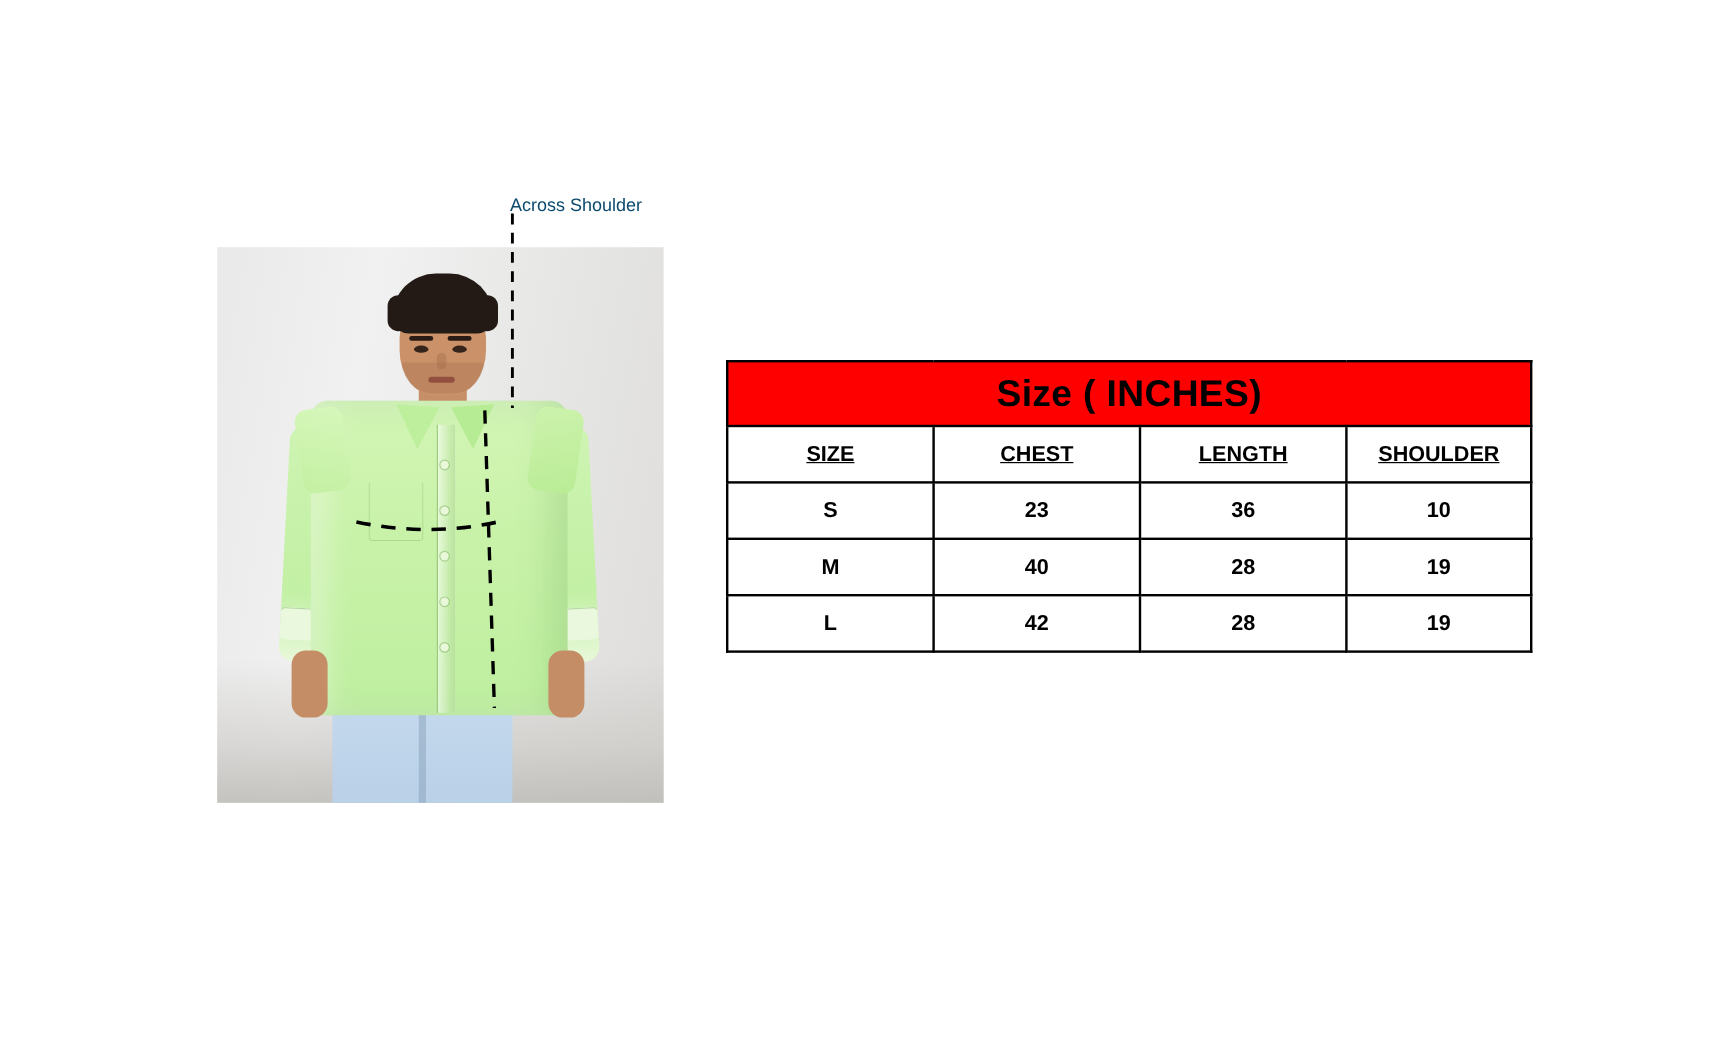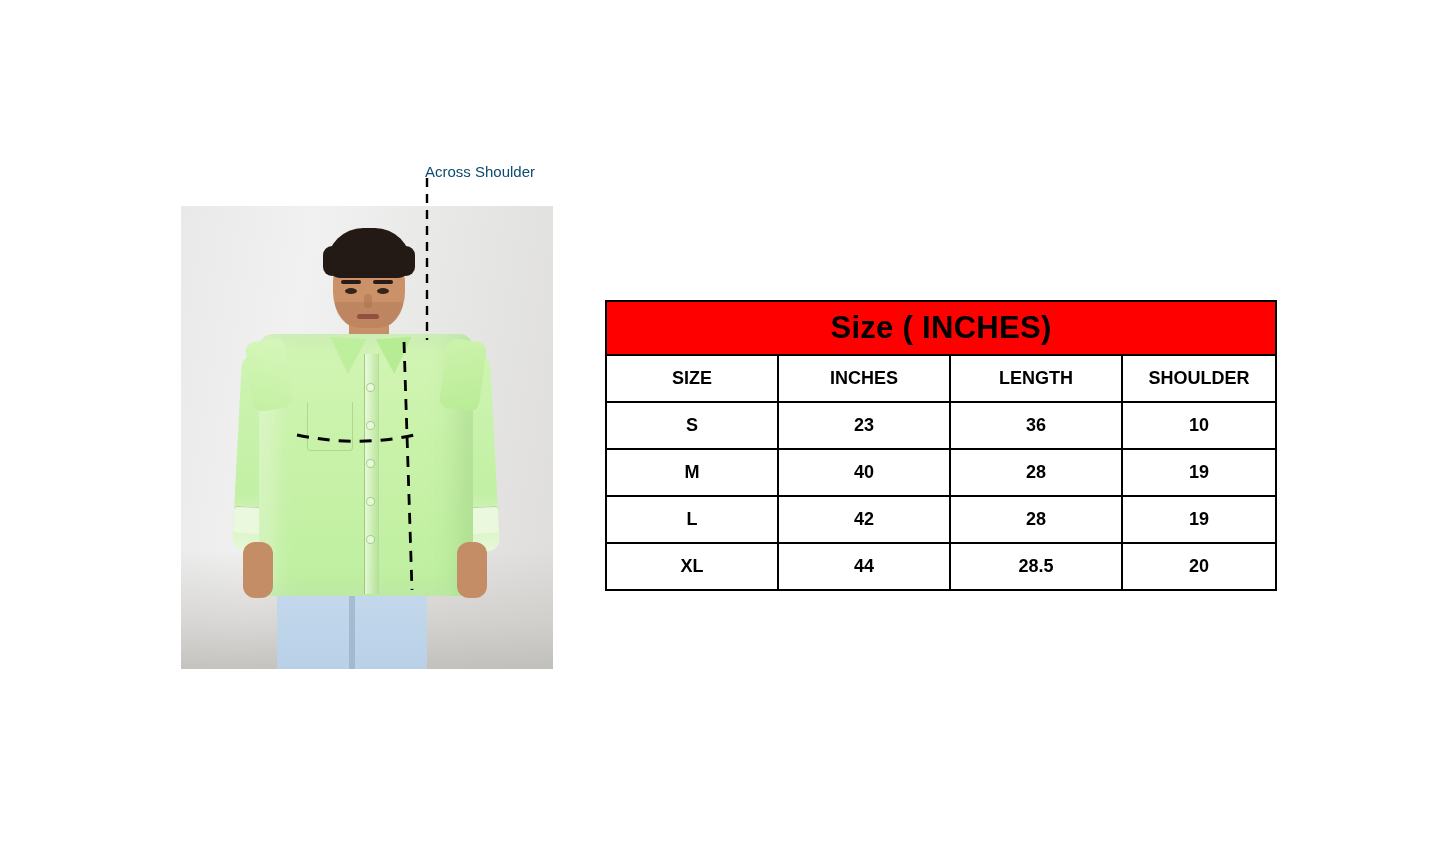--- a/index.html
+++ b/index.html
@@ -275,20 +275,21 @@
   .title-cell {
     background: #ff0000;
     font-size: 31px;
     height: 50px;
     letter-spacing: 0.3px;
   }
   thead.head-row th {
     font-size: 18px;
     height: 43px;
     background: #ffffff;
+    text-decoration: underline;
   }
   tbody td {
     font-size: 18px;
     height: 43px;
     background: #ffffff;
   }
   col.c1 { width: 172px; }
   col.c2 { width: 172px; }
   col.c3 { width: 172px; }
   col.c4 { width: 154px; }
@@ -355,21 +356,21 @@
         <col class="c4">
     </colgroup>
     <thead>
       <tr>
         <th class="title-cell" colspan="4">Size ( INCHES)</th>
       </tr>
     </thead>
     <thead class="head-row">
       <tr>
         <th>SIZE</th>
-        <th>INCHES</th>
+        <th>CHEST</th>
         <th>LENGTH</th>
         <th>SHOULDER</th>
       </tr>
     </thead>
     <tbody>
       <tr>
         <td>S</td>
         <td>23</td>
         <td>36</td>
         <td>10</td>
@@ -379,21 +380,15 @@
         <td>40</td>
         <td>28</td>
         <td>19</td>
       </tr>
       <tr>
         <td>L</td>
         <td>42</td>
         <td>28</td>
         <td>19</td>
       </tr>
-      <tr>
-        <td>XL</td>
-        <td>44</td>
-        <td>28.5</td>
-        <td>20</td>
-      </tr>
     </tbody>
   </table>
 </div>
 
 </body></html>

